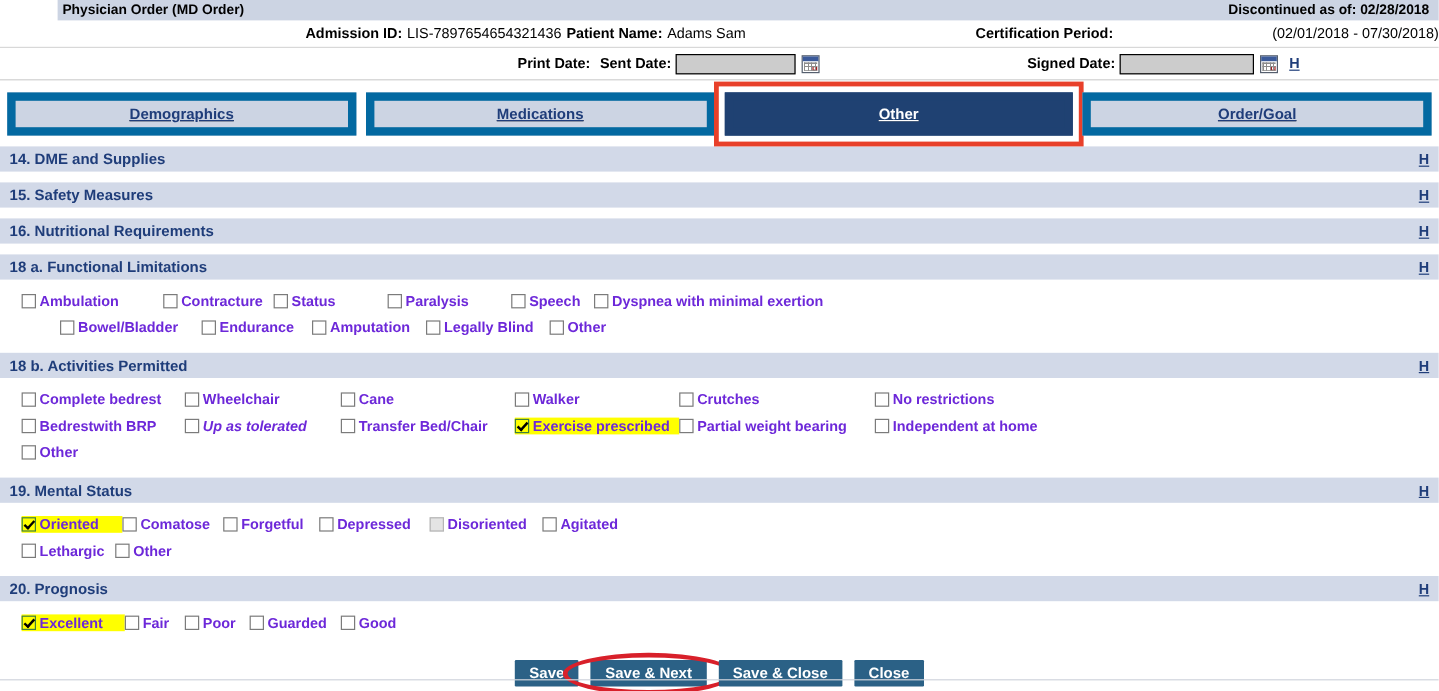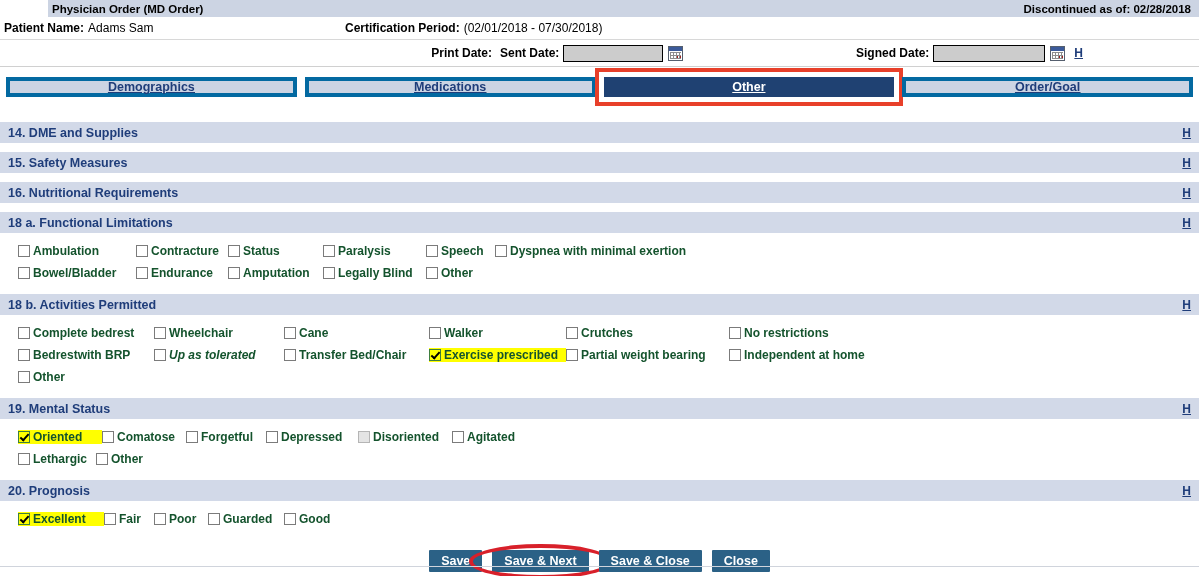--- a/index.html
+++ b/index.html
@@ -47,21 +47,21 @@
   .hcell {
     display: flex;
     align-items: center;
     white-space: nowrap;
   }
   .hlabel { font-weight: bold; }
   .hval { margin-left: 4px; font-weight: normal; }
 
   .c1 { width: 468px; justify-content: flex-end; padding-right: 0; box-sizing: border-box;}
   .c2 { width: 345px; justify-content: flex-start; padding-left: 4px; box-sizing: border-box;}
-  .c3 { flex: 1; justify-content: flex-start; padding-left: 0; box-sizing: border-box;}
+  .c3 { flex: 1; justify-content: space-between; padding-left: 0; box-sizing: border-box;}
 
   .c1b { width: 496px; justify-content: flex-end; box-sizing: border-box;}
   .c2b { width: 360px; justify-content: flex-start; padding-left: 4px; box-sizing:border-box;}
   .c3b { flex: 1; justify-content: flex-start; box-sizing:border-box;}
 
   .date-field {
     width: 100px;
     height: 17px;
     background: #cccccc;
     border: 1px solid #000000;
@@ -121,23 +121,23 @@
   .tabbar {
     display: flex;
     gap: 8px;
     padding: 10px 6px 0 6px;
     box-sizing: border-box;
     height: 46px;
     align-items: flex-start;
   }
   .tab {
     flex: 1;
-    height: 20px;
+    height: 36px;
     background: #ccd4e3;
-    border: 4px solid #0369a1;
+    border: 7px solid #0369a1;
     box-sizing: border-box;
     display: flex;
     align-items: center;
     justify-content: center;
     cursor: pointer;
     position: relative;
     text-decoration: underline;
   }
   .tab-label {
     color: #1f3d7a;
@@ -214,21 +214,21 @@
     top: 0px;
     width: 3px;
     height: 7px;
     border: solid #000;
     border-width: 0 2px 2px 0;
     transform: rotate(42deg);
   }
   .cb-label {
     font-size: 12px;
     font-weight: bold;
-    color: #14532d;
+    color: #6d28d9;
   }
   .cb-item.hl {
     background: #ffff00;
   }
   .cb-item.hl .cbox { border-color: #3f7f3f; background: #ffff00; }
 
   
   .btnbar {
     display: flex;
     justify-content: center;
@@ -275,20 +275,24 @@
 <body>
 
 <div class="titlebar">
   <span>Physician Order (MD Order)</span>
   <span>Discontinued as of: 02/28/2018</span>
 </div>
 
 <div class="header-rows">
 
   <div class="hrow">
+    <div class="hcell c1">
+      <span class="hlabel">Admission ID:</span>
+      <span class="hval">LIS-7897654654321436</span>
+    </div>
     <div class="hcell c2">
       <span class="hlabel">Patient Name:</span>
       <span class="hval">Adams Sam</span>
     </div>
     <div class="hcell c3">
       <span class="hlabel">Certification Period:</span>
       <span class="hval">(02/01/2018 - 07/30/2018)</span>
     </div>
   </div>
 
@@ -377,21 +381,21 @@
         <label class="cb-item" style="width: 69px;">
           <span class="cbox"></span>
           <span class="cb-label">Speech</span>
         </label>
         <label class="cb-item" style="width: 210px;">
           <span class="cbox"></span>
           <span class="cb-label">Dyspnea with minimal exertion</span>
         </label>
       </div>
       <div class="cb-row">
-        <label class="cb-item" style="width: 118px;">
+        <label class="cb-item" style="width: 118px; margin-left: 32px;">
           <span class="cbox"></span>
           <span class="cb-label">Bowel/Bladder</span>
         </label>
         <label class="cb-item" style="width: 92px;">
           <span class="cbox"></span>
           <span class="cb-label">Endurance</span>
         </label>
         <label class="cb-item" style="width: 95px;">
           <span class="cbox"></span>
           <span class="cb-label">Amputation</span>

